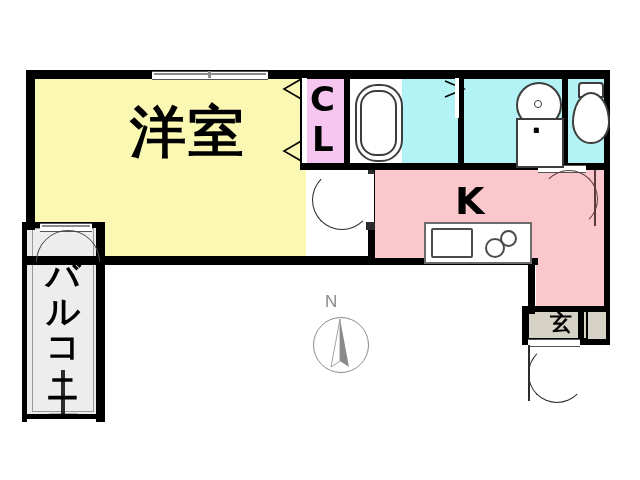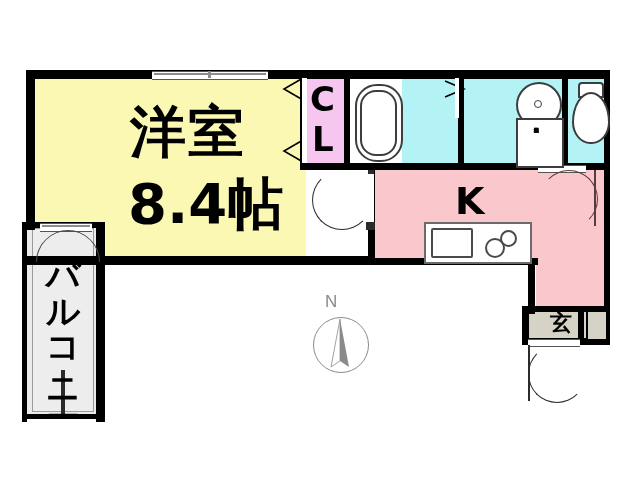--- a/index.html
+++ b/index.html
@@ -277,21 +277,20 @@
   <div class="toilet-tank" style="left:578px;top:82px;width:22px;height:12px;"></div>
   <div class="toilet-bowl" style="left:572px;top:92px;width:34px;height:48px;"></div>
 
   <div class="counter" style="left:424px;top:222px;width:104px;height:38px;"></div>
   <div class="sink-basin" style="left:431px;top:228px;width:38px;height:26px;"></div>
   <div class="burner" style="left:485px;top:238px;width:16px;height:16px;"></div>
   <div class="burner" style="left:500px;top:230px;width:13px;height:13px;"></div>
 
   <div class="lbl" style="left:130px;top:104px;font-size:56px;letter-spacing:2px;">洋室</div>
 
-  <div class="lbl" style="left:128px;top:176px;font-size:56px;letter-spacing:0px;">8.4帖</div>
 
   <div class="lbl" style="left:310px;top:82px;font-size:34px;">C</div>
   <div class="lbl" style="left:312px;top:122px;font-size:34px;">L</div>
 
   <div class="lbl" style="left:455px;top:182px;font-size:38px;">K</div>
 
   <div class="lbl" style="left:550px;top:312px;font-size:22px;">玄</div>
 
   <div class="vlbl" style="left:46px;top:236px;font-size:34px;">バルコニー</div>
 

